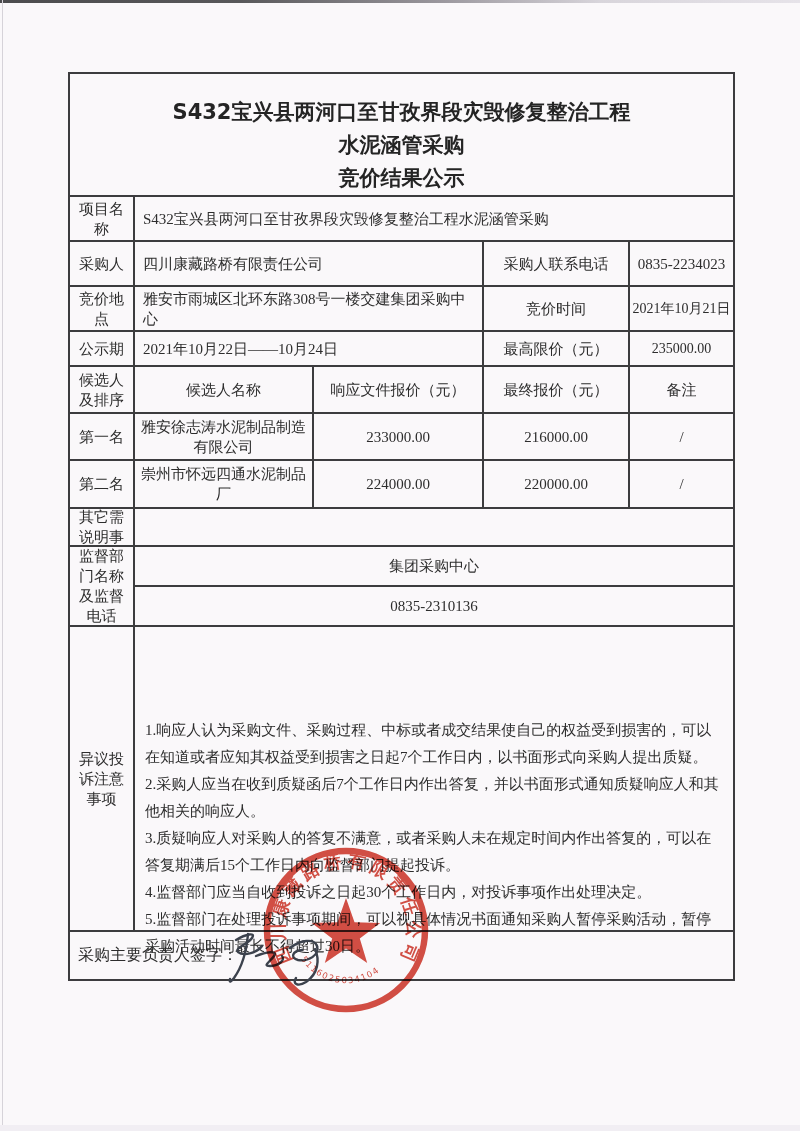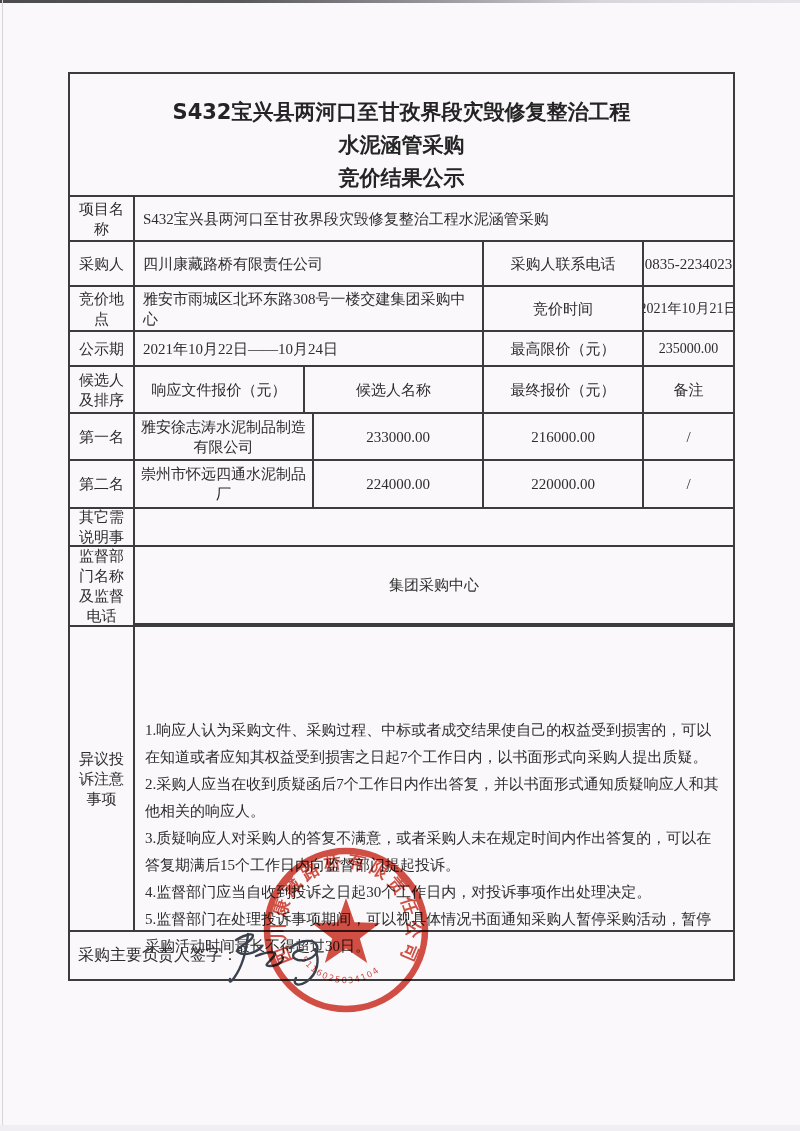--- a/index.html
+++ b/index.html
@@ -18,21 +18,21 @@
   
   .doc{position:absolute;left:68px;top:72px;width:663px;border:2px solid #3c3c3e;background:transparent;}
   .row{display:flex;border-bottom:2px solid #3c3c3e;box-sizing:border-box;}
   .row:last-child{border-bottom:none;}
   .cell{box-sizing:border-box;border-right:2px solid #3c3c3e;display:flex;align-items:center;justify-content:center;
     font-size:15px;line-height:20px;text-align:center;overflow:hidden;}
   .cell:last-child{border-right:none;}
   .c-label{width:65px;padding:2px 5px;flex-shrink:0;}
   .c-name{width:179px;flex-shrink:0;padding:2px 6px;}
   .c-p1{width:170px;flex-shrink:0;}
-  .c-p2{width:160px;flex-shrink:0;}
+  .c-p2{width:146px;flex-shrink:0;}
   .c-last{flex:1;}
   .c-wide{flex:1;}
   .c-merge2{width:349px;flex-shrink:0;}
   .left{justify-content:flex-start;text-align:left;padding-left:8px;padding-right:6px;}
   .nowrap{white-space:nowrap;}
 
   .r-title{height:121px;border-bottom:2px solid #3c3c3e;display:flex;flex-direction:column;
     justify-content:flex-end;align-items:center;}
   .doc-title-line{font-family:"DejaVu Sans","Liberation Sans",sans-serif;font-weight:bold;
     font-size:21px;line-height:33px;color:#242424;text-align:center;}
@@ -93,22 +93,22 @@
 
   <div class="row r4">
     <div class="cell c-label">公示期</div>
     <div class="cell c-merge2 left">2021年10月22日——10月24日</div>
     <div class="cell c-p2">最高限价（元）</div>
     <div class="cell c-last nowrap small-num">235000.00</div>
   </div>
 
   <div class="row r5">
     <div class="cell c-label">候选人及排序</div>
+    <div class="cell c-name">候选人名称</div>
     <div class="cell c-p1">响应文件报价（元）</div>
-    <div class="cell c-name">候选人名称</div>
     <div class="cell c-p2">最终报价（元）</div>
     <div class="cell c-last">备注</div>
   </div>
 
   <div class="row r6">
     <div class="cell c-label">第一名</div>
     <div class="cell c-name">雅安徐志涛水泥制品制造有限公司</div>
     <div class="cell c-p1">233000.00</div>
     <div class="cell c-p2">216000.00</div>
     <div class="cell c-last">/</div>
@@ -124,20 +124,21 @@
 
   <div class="row r8">
     <div class="cell c-label">其它需说明事</div>
     <div class="cell c-wide left"></div>
   </div>
 
   <div class="row r9">
     <div class="cell c-label">监督部门名称及监督电话</div>
     <div class="sub-stack">
       <div class="sub-cell">集团采购中心</div>
+      <div class="sub-cell">0835-2310136</div>
     </div>
   </div>
 
   <div class="row r10">
     <div class="cell c-label">异议投诉注意事项</div>
     <div class="objection-body">
       <p class="objection-item">1.响应人认为采购文件、采购过程、中标或者成交结果使自己的权益受到损害的，可以在知道或者应知其权益受到损害之日起7个工作日内，以书面形式向采购人提出质疑。</p>
       <p class="objection-item">2.采购人应当在收到质疑函后7个工作日内作出答复，并以书面形式通知质疑响应人和其他相关的响应人。</p>
       <p class="objection-item">3.质疑响应人对采购人的答复不满意，或者采购人未在规定时间内作出答复的，可以在答复期满后15个工作日内向监督部门提起投诉。</p>
       <p class="objection-item">4.监督部门应当自收到投诉之日起30个工作日内，对投诉事项作出处理决定。</p>

